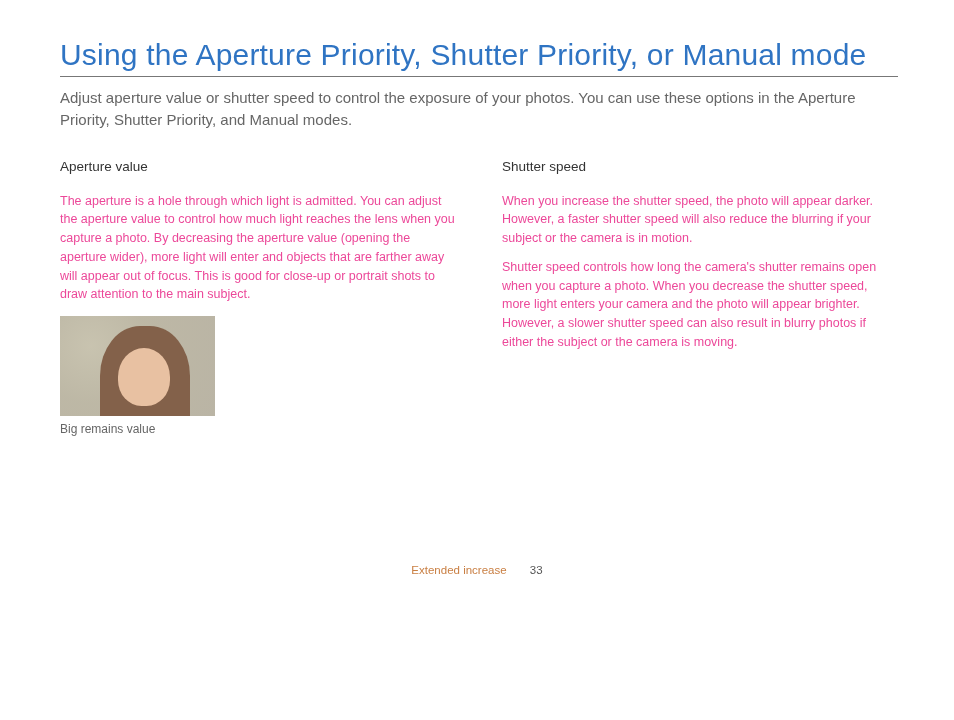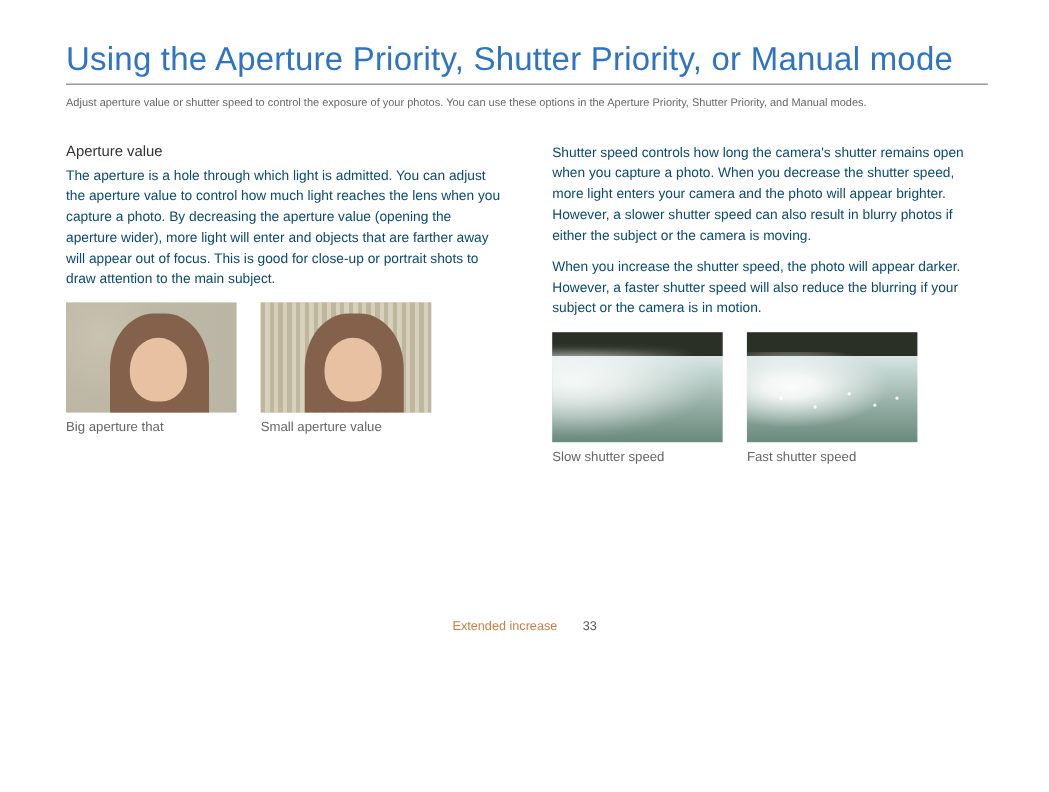--- a/index.html
+++ b/index.html
@@ -10,37 +10,37 @@
     font-stretch: condensed;
     font-size: 30px;
     font-weight: 400;
     color: #2f74c3;
     letter-spacing: 0.2px;
     padding-bottom: 4px;
     border-bottom: 1px solid #777;
     margin-bottom: 10px;
   }
   .intro {
-    font-size: 10px;
+    font-size: 15px;
     line-height: 1.45;
     color: #666;
     margin-bottom: 28px;
   }
   .columns { display: flex; gap: 46px; }
   .col { flex: 1; min-width: 0; }
   .subhead {
     font-size: 13.5px;
     color: #333;
     font-weight: 400;
-    margin-bottom: 6px;
+    margin-bottom: 18px;
   }
   .body {
     font-size: 12.5px;
     line-height: 1.5;
-    color: #0c4a6e;
+    color: #ec4899;
     margin-bottom: 10px;
   }
   .figs { display: flex; gap: 22px; margin-top: 12px; }
   .fig { }
   .thumb {
     width: 155px; height: 100px;
     background: #c9c4b6;
     position: relative;
     overflow: hidden;
     margin-bottom: 6px;
@@ -125,42 +125,29 @@
   <h1 class="title">Using the Aperture Priority, Shutter Priority, or Manual mode</h1>
   <p class="intro">Adjust aperture value or shutter speed to control the exposure of your photos. You can use these options in the Aperture Priority, Shutter Priority, and Manual modes.</p>
 
   <div class="columns">
     <div class="col">
       <h2 class="subhead">Aperture value</h2>
       <p class="body">The aperture is a hole through which light is admitted. You can adjust the aperture value to control how much light reaches the lens when you capture a photo. By decreasing the aperture value (opening the aperture wider), more light will enter and objects that are farther away will appear out of focus. This is good for close-up or portrait shots to draw attention to the main subject.</p>
       <div class="figs">
         <div class="fig">
           <div class="thumb portrait blurbg"></div>
-          <div class="caption">Big aperture that</div>
-        </div>
-        <div class="fig">
-          <div class="thumb portrait sharpbg"></div>
-          <div class="caption">Small aperture value</div>
+          <div class="caption">Big remains value</div>
         </div>
       </div>
     </div>
 
     <div class="col">
+      <h2 class="subhead">Shutter speed</h2>
+      <p class="body">When you increase the shutter speed, the photo will appear darker. However, a faster shutter speed will also reduce the blurring if your subject or the camera is in motion.</p>
       <p class="body">Shutter speed controls how long the camera's shutter remains open when you capture a photo. When you decrease the shutter speed, more light enters your camera and the photo will appear brighter. However, a slower shutter speed can also result in blurry photos if either the subject or the camera is moving.</p>
-      <p class="body">When you increase the shutter speed, the photo will appear darker. However, a faster shutter speed will also reduce the blurring if your subject or the camera is in motion.</p>
-      <div class="figs">
-        <div class="fig">
-          <div class="thumb water slow"></div>
-          <div class="caption">Slow shutter speed</div>
-        </div>
-        <div class="fig">
-          <div class="thumb water fast"></div>
-          <div class="caption">Fast shutter speed</div>
-        </div>
-      </div>
     </div>
   </div>
 
   <div class="footer">
     <span class="section">Extended increase</span>
     <span class="pnum">33</span>
   </div>
 </div>
 
 </body></html>

